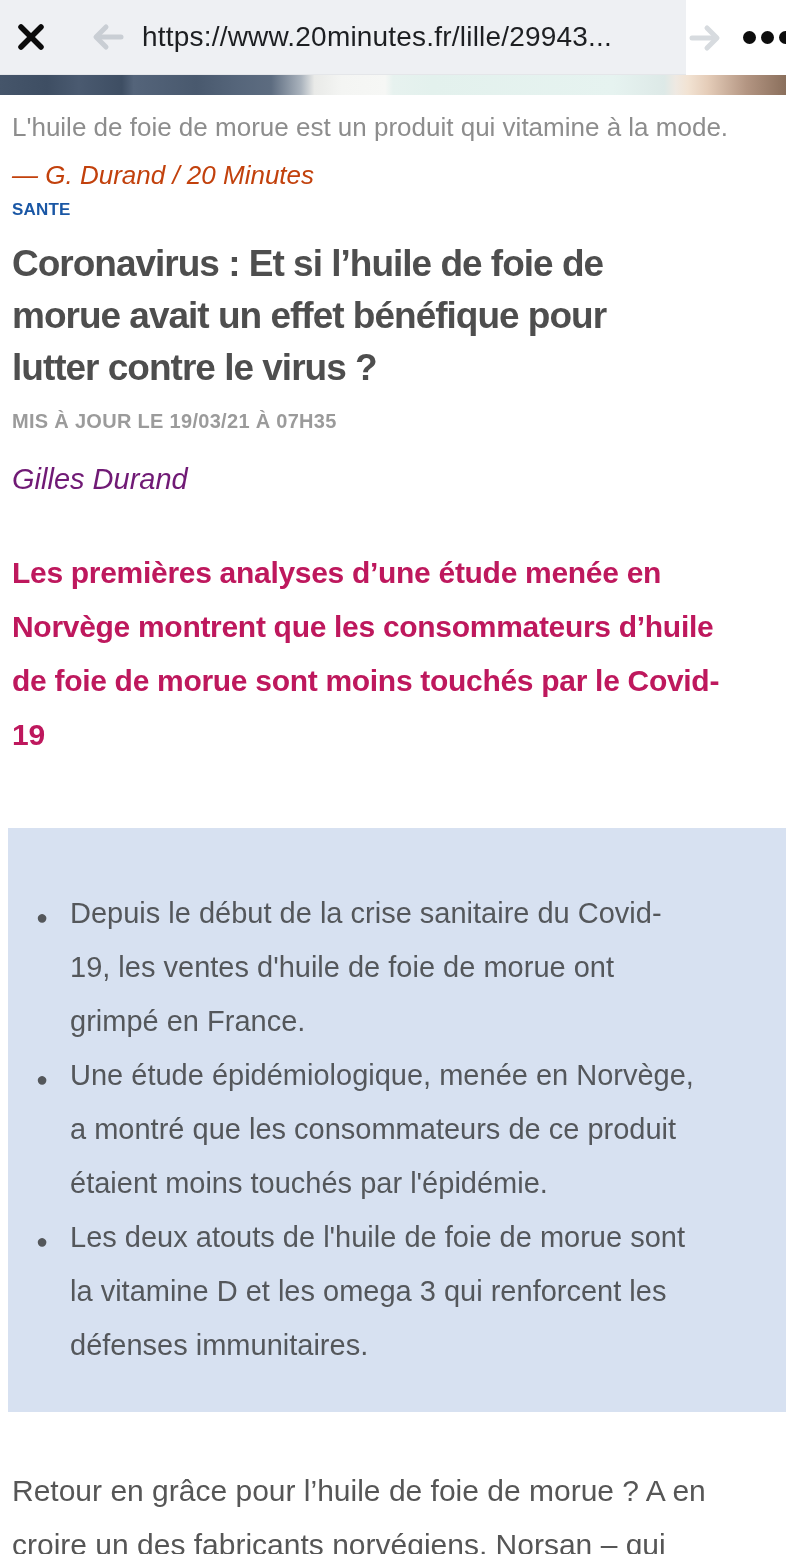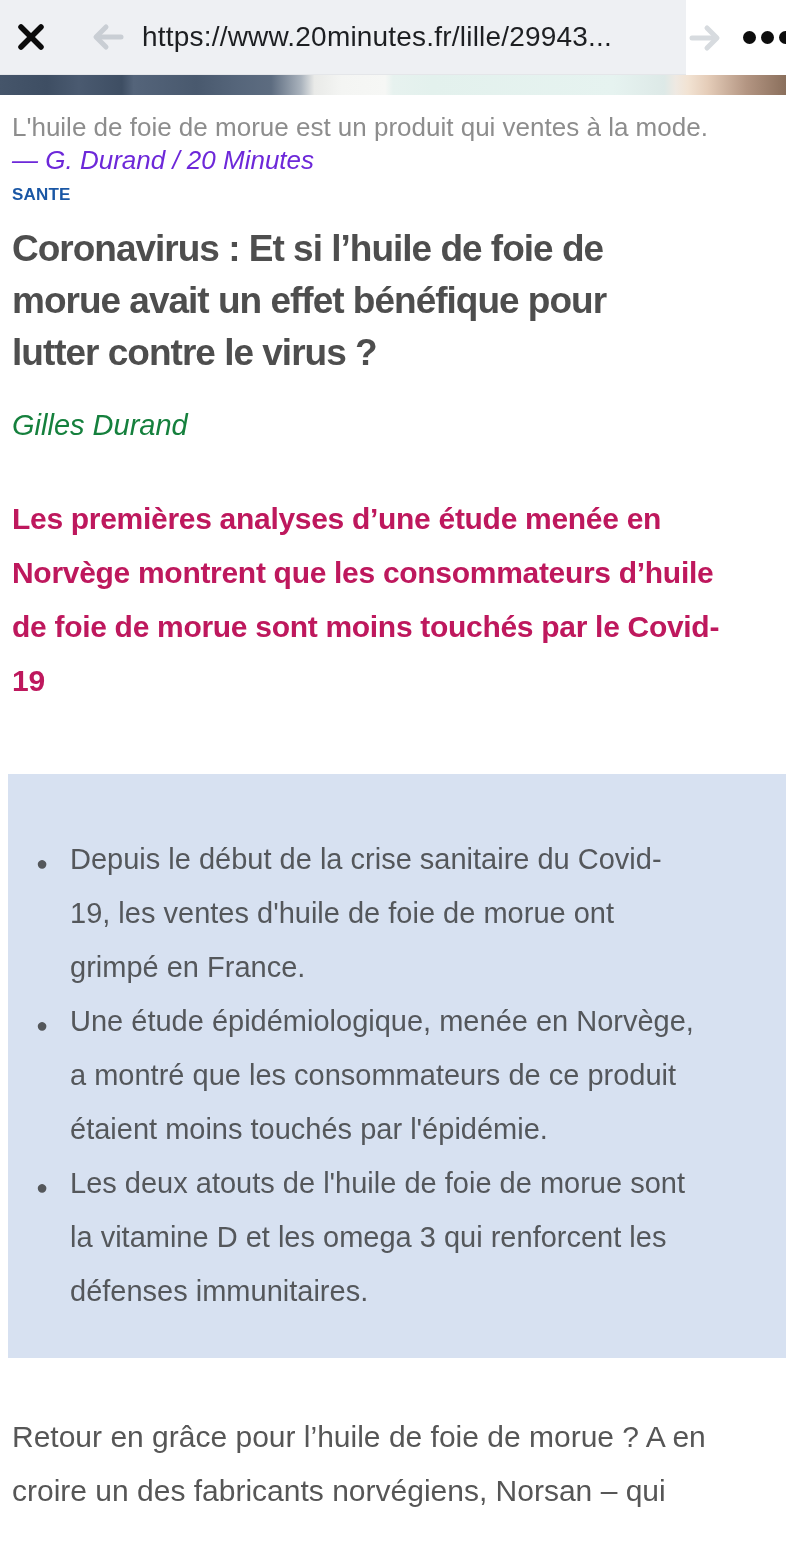--- a/index.html
+++ b/index.html
@@ -40,32 +40,32 @@
       #49596e 25%, #55657a 30%, #5d6c80 34.5%, #aab3bd 38.3%,
       #e9eae8 40%, #f4f5f3 43.5%, #f6f7f5 49%, #e7f2ef 50%,
       #e3f1ed 55%, #e6f3f0 78%, #dde9e7 84.5%, #efe9e2 86%,
       #f2e3d3 87.5%, #e5cdb9 90%, #b39582 95%, #8a6f5c 100%);
   }
 
   
   .content { padding:0 12px; }
 
   .caption { margin-top:16px; font-size:26px; line-height:33px; color:#8d8d8d; }
-  .credit  { font-size:26px; line-height:33px; color:#6d28d9; font-style:italic; }
+  .credit  { font-size:26px; line-height:33px; color:#c2410c; font-style:italic;margin-top:15px; }
 
   .category { margin-top:8px; font-size:17px; font-weight:bold; color:#1a57a5; letter-spacing:0.2px; cursor:pointer; display:inline-block; }
 
   .headline {
     margin-top:18px; font-size:37px; line-height:52px; font-weight:bold;
     color:#4e4e4e; letter-spacing:-1px; white-space:pre-line;
   }
 
   .meta { margin-top:16px; font-size:20px; font-weight:bold; color:#9b9b9b; letter-spacing:0.3px; }
 
-  .author { margin-top:30px; font-size:29px; font-style:italic; color:#15803d; }
+  .author { margin-top:30px; font-size:29px; font-style:italic; color:#701a75; }
 
   .standfirst {
     margin-top:50px; margin-right:-10px;
     font-size:30px; line-height:54px; font-weight:bold;
     color:#be185d; letter-spacing:-0.3px; white-space:pre-line;
   }
 
   
   .keybox {
     margin-top:66px; margin-left:-4px; margin-right:-12px;
@@ -120,29 +120,30 @@
       <span class="dot"></span>
       <span class="dot"></span>
       <span class="dot"></span>
     </div>
   </div>
 
   <div class="photo-sliver"></div>
 
   <div class="content">
 
-    <div class="caption">L'huile de foie de morue est un produit qui ventes à la mode.</div>
+    <div class="caption">L'huile de foie de morue est un produit qui vitamine à la mode.</div>
     <div class="credit">— G. Durand / 20 Minutes</div>
 
     <div class="category">SANTE</div>
 
     <h1 class="headline">Coronavirus : Et si l’huile de foie de
 morue avait un effet bénéfique pour
 lutter contre le virus ?</h1>
 
+    <div class="meta">MIS À JOUR LE 19/03/21 À 07H35</div>
 
     <div class="author">Gilles Durand</div>
 
     <div class="standfirst">Les premières analyses d’une étude menée en
 Norvège montrent que les consommateurs d’huile
 de foie de morue sont moins touchés par le Covid-
 19</div>
 
     <div class="keybox">
       <ul>

